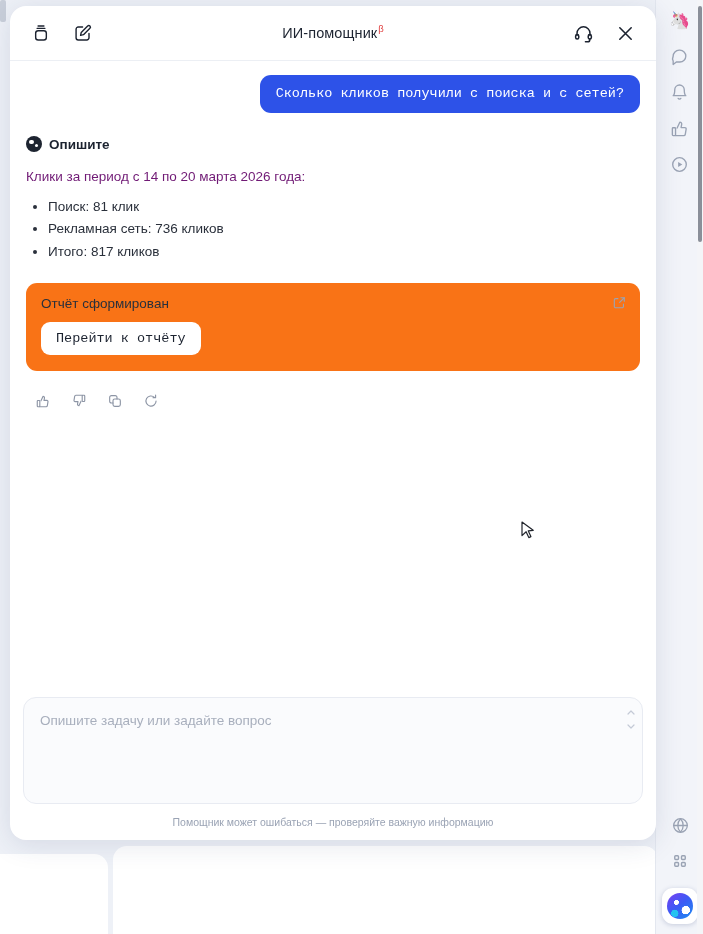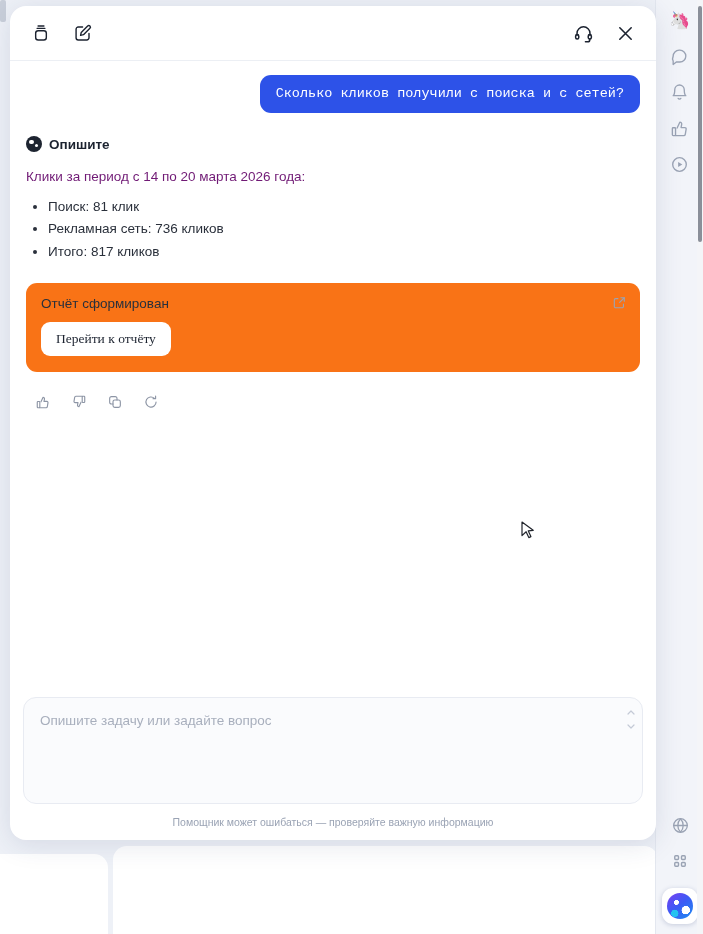--- a/index.html
+++ b/index.html
@@ -299,21 +299,21 @@
   }
   #report-cta {
     display: inline-block;
     background: #ffffff;
     border: none;
     border-radius: 9px;
     padding: 9px 15px;
     font-size: 13.5px;
     color: #1c2330;
     cursor: pointer;
-    font-family: Liberation Serif, serif;
+    font-family: Liberation Mono, monospace;
   }
 
   
   #feedback-bar {
     display: flex;
     align-items: center;
     gap: 10px;
     padding-left: 4px;
   }
   .fb-btn {
@@ -462,20 +462,23 @@
         </svg>
       </button>
       <button class="hdr-btn">
         <svg width="20" height="20" viewBox="0 0 24 24" fill="none" stroke="currentColor" stroke-width="1.7" stroke-linecap="round" stroke-linejoin="round">
           <path d="M19.2 12.6v5.1a2.6 2.6 0 0 1-2.6 2.6H6.3a2.6 2.6 0 0 1-2.6-2.6V7.4a2.6 2.6 0 0 1 2.6-2.6h5.2"></path>
           <path d="M17.6 3.6a1.9 1.9 0 0 1 2.7 2.7l-7.7 7.7-3.5.8.8-3.5 7.7-7.7z"></path>
         </svg>
       </button>
     </div>
 
+    <div id="modal-title-wrap">
+      <span id="modal-title">ИИ-помощник</span><span id="title-beta">β</span>
+    </div>
 
     <div id="hdr-right">
       <button class="hdr-btn">
         <svg width="21" height="21" viewBox="0 0 24 24" fill="none" stroke="currentColor" stroke-width="1.7" stroke-linecap="round" stroke-linejoin="round">
           <path d="M4.6 14.2v-2.4a7.4 7.4 0 0 1 14.8 0v2.4"></path>
           <rect x="3" y="13.2" width="3.6" height="5.2" rx="1.8"></rect>
           <rect x="17.4" y="13.2" width="3.6" height="5.2" rx="1.8"></rect>
           <path d="M19.2 18.4v.6a2.4 2.4 0 0 1-2.4 2.4h-2.6"></path>
         </svg>
       </button>

